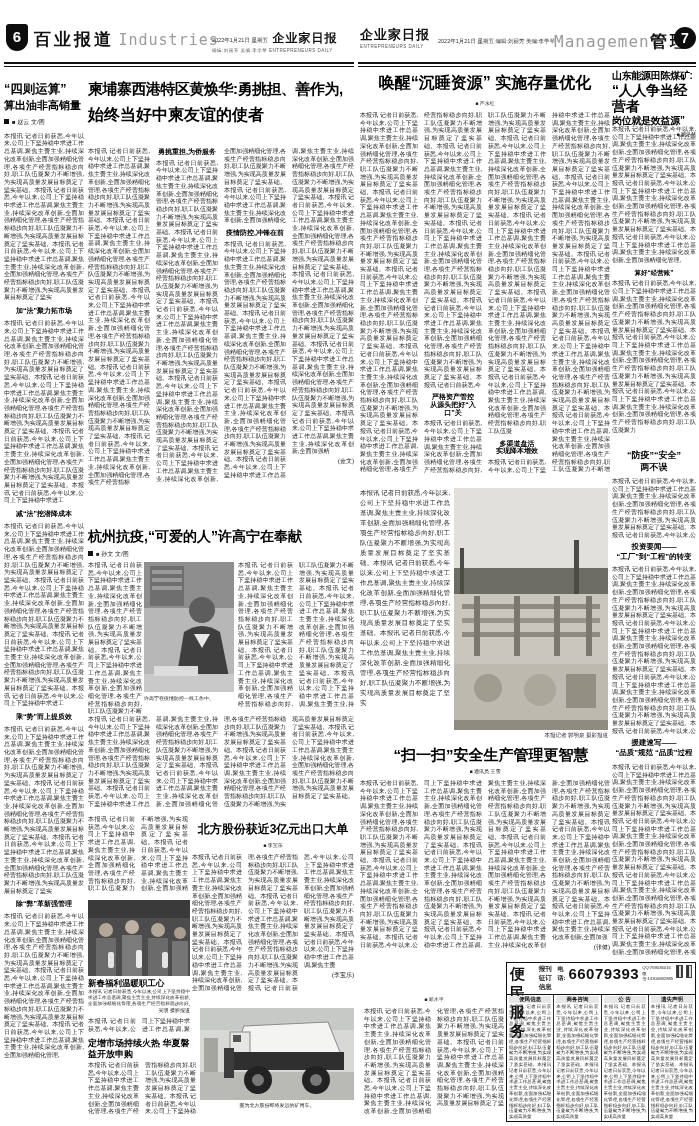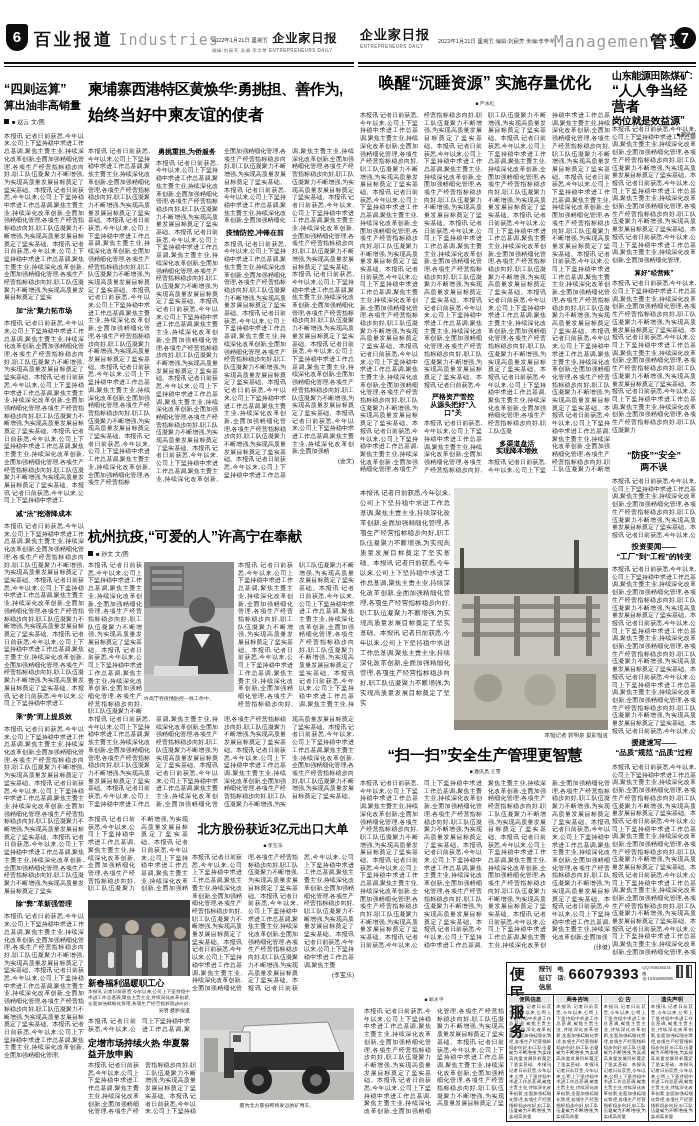--- a/index.html
+++ b/index.html
@@ -253,21 +253,21 @@
       <rect x="132" y="108" width="6" height="60" fill="#7a776e"></rect>
       <rect x="0" y="176" width="154" height="66" fill="#bdb9ae"></rect>
       <circle cx="34" cy="200" r="14" fill="#a09c90"></circle>
       <circle cx="86" cy="202" r="16" fill="#aba79a"></circle>
       <rect x="112" y="186" width="30" height="34" fill="#938f83"></rect>
       <rect x="0" y="232" width="154" height="10" fill="#8f8b80"></rect>
     </svg>
   </div>
   <div class="abs caption" style="left:96px;top:710px;width:154px;text-align:right;font-size:5.5px;">本报记者 郭明泉 摄影报道</div>
 
-  <div class="abs hl subcenter" style="left:2px;top:724px;width:250px;font-size:15px;">“扫一扫”安全生产管理更智慧</div>
+  <div class="abs hl subcenter" style="left:8px;top:724px;width:250px;font-size:15px;">“扫一扫”安全生产管理更智慧</div>
   <div class="abs byline" style="left:2px;top:746px;width:250px;text-align:center;font-size:5px;">■ 通讯员 王雪</div>
   <div class="abs fb cols4" style="left:2px;top:758px;width:250px;height:178px;">
     <span>本报讯 记者日前获悉,今年以来,公司上下坚持稳中求进工作总基调,聚焦主责主业,持续深化改革创新,全面加强精细化管理,各项生产经营指标稳步向好,职工队伍凝聚力不断增强,为实现高质量发展目标奠定了坚实基础。本报讯 记者日前获悉,今年以来,公司上下坚持稳中求进工作总基调,聚焦主责主业,持续深化改革创新,全面加强精细化管理,各项生产经营指标稳步向好,职工队伍凝聚力不断增强,为实现高质量发展目标奠定了坚实基础。本报讯 记者日前获悉,今年以来,公司上下坚持稳中求进工作总基调,聚焦主责主业,持续深化改革创新,全面加强精细化管理,各项生产经营指标稳步向好,职工队伍凝聚力不断增强,为实现高质量发展目标奠定了坚实基础。本报讯 记者日前获悉,今年以来,公司上下坚持稳中求进工作总基调,聚焦主责主业,持续深化改革创新,全面加强精细化管理,各项生产经营指标稳步向好,职工队伍凝聚力不断增强,为实现高质量发展目标奠定了坚实基础。本报讯 记者日前获悉,今年以来,公司上下坚持稳中求进工作总基调,聚焦主责主业,持续深化改革创新,全面加强精细化管理,各项生产经营指标稳步向好,职工队伍凝聚力不断增强,为实现高质量发展目标奠定了坚实基础。本报讯 记者日前获悉,今年以来,公司上下坚持稳中求进工作总基调,聚焦主责主业,持续深化改革创新,全面加强精细化管理,各项生产经营指标稳步向好,职工队伍凝聚力不断增强,为实现高质量发展目标奠定了坚实基础。本报讯 记者日前获悉,今年以来,公司上下坚持稳中求进工作总基调,聚焦主责主业,持续深化改革创新,全面加强精细化管理,各项生产经营指标稳步向好,职工队伍凝聚力不断增强,为实现高质量发展目标奠定了坚实基础。本报讯 记者日前获悉,今年以来,公司上下坚持稳中求进工作总基调,聚焦主责主业,持续深化改革创新,全面加强精细化管理,各项生产经营指标稳步向好,职工队伍凝聚力不断增强,为实现高质量发展目标奠定了坚实基础。本报讯 记者日前获悉,今年以来,公司上下坚持稳中求进工作总基调,聚焦主责主业,持续深化改革创新,全面加强</span>
     <span class="sign">(张健)</span>
   </div>
 
   <div class="abs byline" style="left:6px;top:974px;width:140px;text-align:center;font-size:5px;">■ 郑水平</div>
   <div class="abs fb cols2" style="left:6px;top:986px;width:140px;height:112px;">本报讯 记者日前获悉,今年以来,公司上下坚持稳中求进工作总基调,聚焦主责主业,持续深化改革创新,全面加强精细化管理,各项生产经营指标稳步向好,职工队伍凝聚力不断增强,为实现高质量发展目标奠定了坚实基础。本报讯 记者日前获悉,今年以来,公司上下坚持稳中求进工作总基调,聚焦主责主业,持续深化改革创新,全面加强精细化管理,各项生产经营指标稳步向好,职工队伍凝聚力不断增强,为实现高质量发展目标奠定了坚实基础。本报讯 记者日前获悉,今年以来,公司上下坚持稳中求进工作总基调,聚焦主责主业,持续深化改革创新,全面加强精细化管理,各项生产经营指标稳步向好,职工队伍凝聚力不断增强,为实现高质量发展目标奠定了坚实基础。本报讯 记者日前获悉,今年以来,公</div>
 
   <div class="abs bianmin" style="left:148px;top:940px;width:190px;height:160px;">

